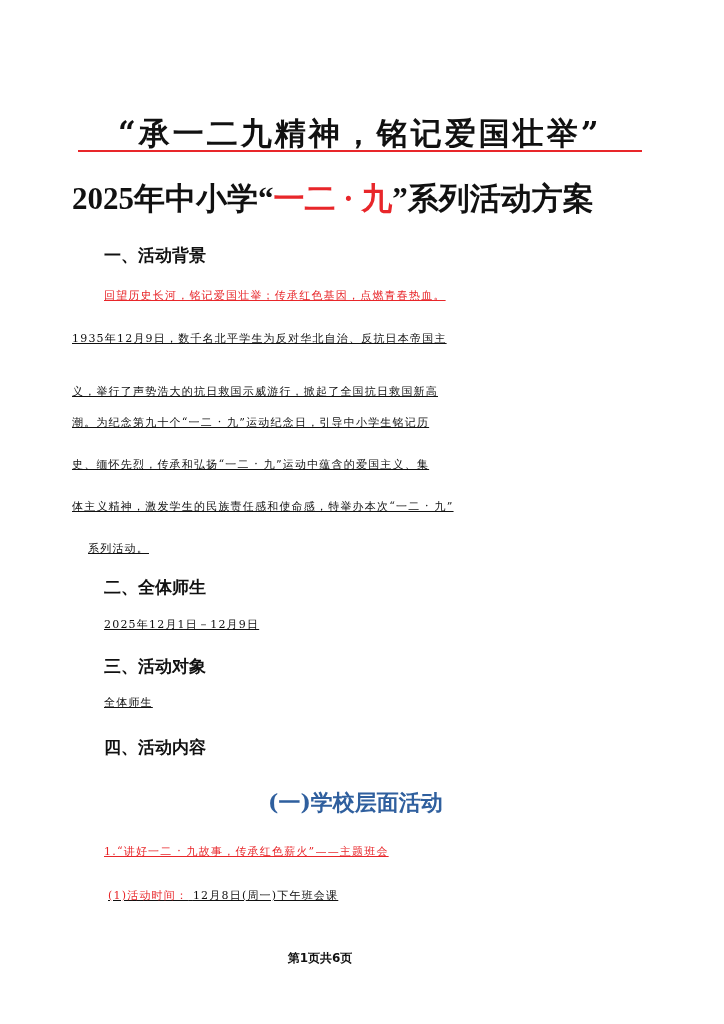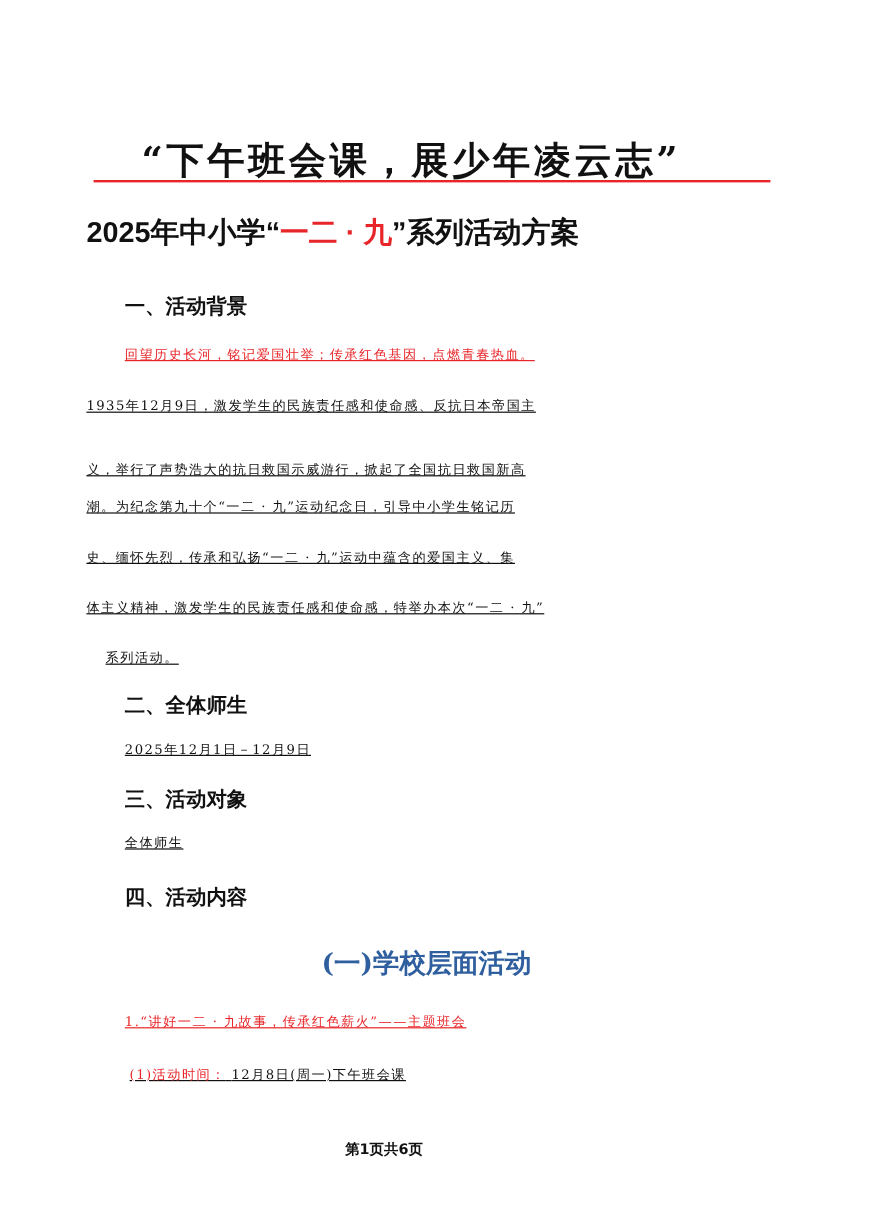--- a/index.html
+++ b/index.html
@@ -2,44 +2,44 @@
 <html><head>
 <meta charset="utf-8">
 <style>
   html, body { margin: 0; padding: 0; background: #ffffff; }
   body { width: 724px; height: 1024px; position: relative; overflow: hidden;
          font-family: "DejaVu Serif", "Liberation Serif", serif; color: #111; }
   .abs { position: absolute; }
   .slogan { left: 118px; top: 113px; font-size: 31px; font-weight: bold; letter-spacing: 3px;
             font-family: "DejaVu Serif", serif; white-space: nowrap; }
   .rule { left: 78px; top: 150px; width: 564px; height: 2px; background: #e8262a; }
-  .title { left: 72px; top: 178px; font-size: 24px; font-weight: bold; white-space: nowrap;
-           font-family: Liberation Sans, sans-serif; letter-spacing: 0px; text-align: right; }
+  .title { left: 72px; top: 178px; font-size: 31px; font-weight: bold; white-space: nowrap;
+           font-family: Liberation Serif, serif; letter-spacing: 0px; text-align: right; }
   .title .red { color: #e8262a; }
   .h { left: 104px; font-size: 17px; font-weight: bold; white-space: nowrap; }
   .p { font-size: 11px; white-space: nowrap; letter-spacing: 1.2px; text-decoration: underline; }
   .red { color: #e8262a; }
   .blue { color: #2f5f9e; }
   .sub { left: 268px; top: 788px; font-size: 22px; font-weight: bold; white-space: nowrap; }
   .footer { left: 0; width: 640px; top: 950px; text-align: center; font-size: 12px;
             font-family: "DejaVu Sans", sans-serif; font-weight: bold; }
 </style>
 </head>
 <body>
 
-<div class="abs slogan">“下午班会课，展少年凌云志”</div>
+<div class="abs slogan">“承一二九精神，铭记爱国壮举”</div>
 <div class="abs rule"></div>
 
 <div class="abs title">
   <span>2025年中小学“</span><span class="red">一二 · 九</span><span>”系列活动方案</span>
 </div>
 
 <div class="abs h" style="top:244px;">一、活动背景</div>
 <div class="abs p red" style="left:104px; top:288px;">回望历史长河，铭记爱国壮举；传承红色基因，点燃青春热血。</div>
-<div class="abs p" style="left:72px; top:331px;">1935年12月9日，激发学生的民族责任感和使命感、反抗日本帝国主</div>
+<div class="abs p" style="left:72px; top:331px;">1935年12月9日，数千名北平学生为反对华北自治、反抗日本帝国主</div>
 <div class="abs p" style="left:72px; top:373px;margin-top:11px;">义，举行了声势浩大的抗日救国示威游行，掀起了全国抗日救国新高</div>
 <div class="abs p" style="left:72px; top:415px;">潮。为纪念第九十个“一二 · 九”运动纪念日，引导中小学生铭记历</div>
 <div class="abs p" style="left:72px; top:457px;">史、缅怀先烈，传承和弘扬“一二 · 九”运动中蕴含的爱国主义、集</div>
 <div class="abs p" style="left:72px; top:499px;">体主义精神，激发学生的民族责任感和使命感，特举办本次“一二 · 九”</div>
 <div class="abs p" style="left:88px; top:541px;">系列活动。</div>
 
 <div class="abs h" style="top:576px;">二、全体师生</div>
 <div class="abs p" style="left:104px; top:617px;">2025年12月1日－12月9日</div>
 
 <div class="abs h" style="top:655px;">三、活动对象</div>

